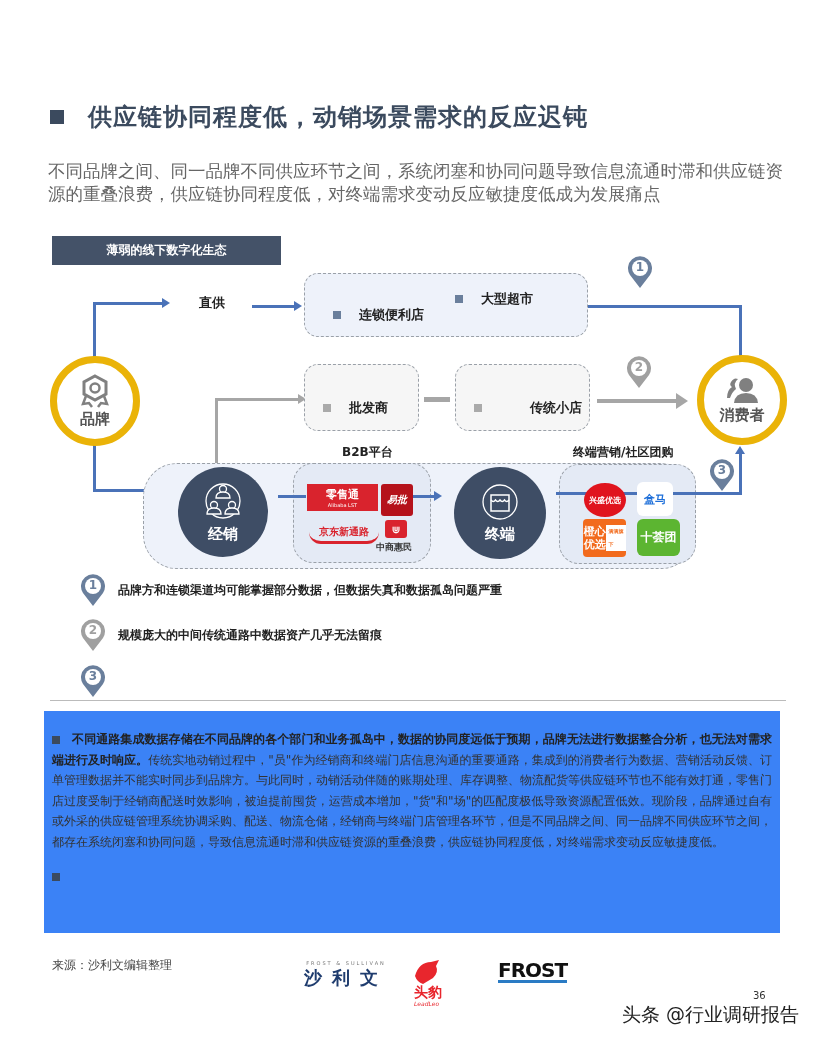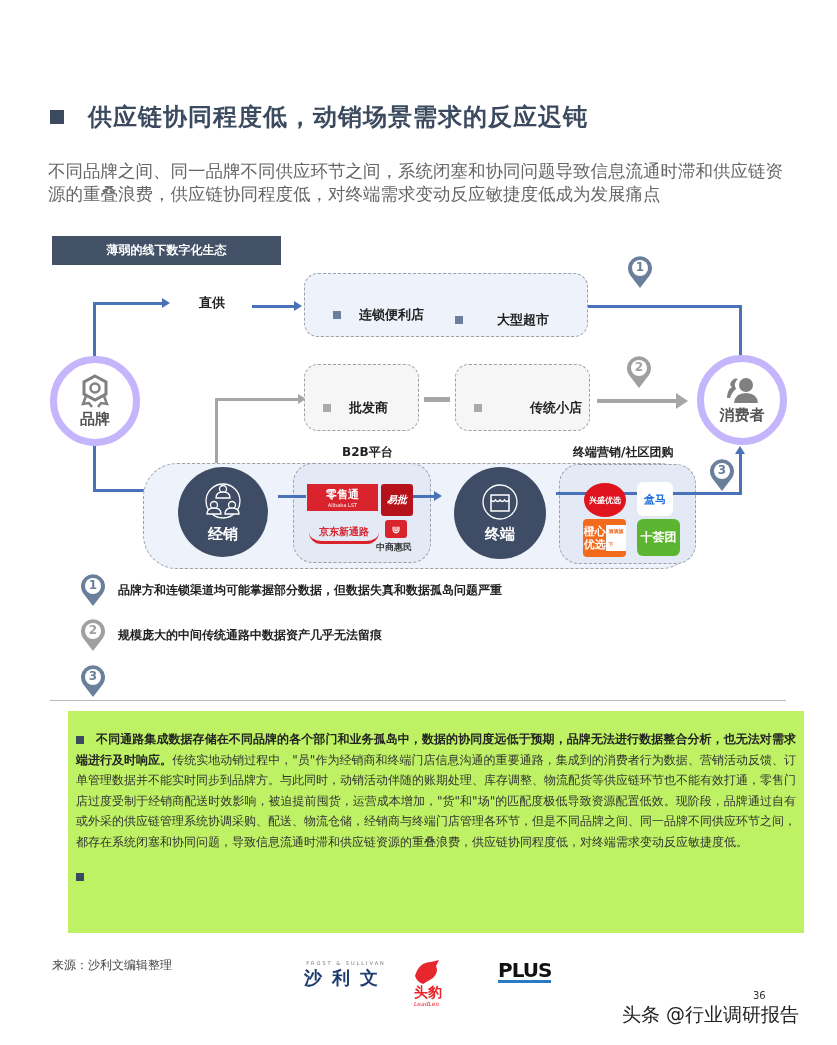--- a/index.html
+++ b/index.html
@@ -19,21 +19,21 @@
   .label-bold { font-size: 13px; font-weight: bold; color: #222; }
 
   .dash-box { position: absolute; border: 1.5px dashed #9aa0a8; border-radius: 14px; }
   .box-blue { background: #eef2fa; }
   .box-gray { background: #f6f6f6; }
   .box-item { position: absolute; display: flex; align-items: center; font-size: 13px; font-weight: bold; color: #222; margin-top: 8px; }
   .sq { width: 8px; height: 8px; margin-right: 18px; display: inline-block; }
   .sq-blue { background: #6a7f9c; }
   .sq-gray { background: #aaaaaa; }
 
-  .ring { position: absolute; border-radius: 50%; border: 7px solid #c4b5fd; background: #fff;
+  .ring { position: absolute; border-radius: 50%; border: 7px solid #eab308; background: #fff;
     display: flex; flex-direction: column; align-items: center; justify-content: center; }
   .ring-label { font-size: 15px; font-weight: bold; color: #555; margin-top: 2px; }
 
   .dark-circle { position: absolute; border-radius: 50%; background: #3e4d65; display: flex; flex-direction: column;
     align-items: center; justify-content: center; }
   .dark-label { color: #fff; font-size: 15px; font-weight: bold; margin-top: 4px; }
 
   .line { position: absolute; }
   .blue { background: #4a72b8; }
   .gray { background: #a6a6a6; }
@@ -41,21 +41,21 @@
   .pin { position: absolute; width: 26px; height: 34px; }
   .pin-num { position: absolute; left: 0; top: 2px; width: 26px; text-align: center; font-size: 12px; font-weight: bold; color: #6a7f9c; }
 
   .logo { position: absolute; display: flex; align-items: center; justify-content: center; color: #fff; font-weight: bold; }
 
   .note-row { position: absolute; left: 80px; display: flex; align-items: center; }
   .note-text { font-size: 12px; font-weight: bold; color: #222; margin-left: 12px; }
 
   .hr { position: absolute; left: 50px; top: 700px; width: 736px; height: 1px; background: #bbbbbb; }
 
-  .info-panel { position: absolute; left: 68px; top: 711px; width: 736px; height: 222px; background: #bef264; padding: 18px 8px 0 8px; }
+  .info-panel { position: absolute; left: 44px; top: 711px; width: 736px; height: 222px; background: #3b82f6; padding: 18px 8px 0 8px; }
   .para { font-size: 12px; line-height: 20.5px; color: #333; text-align: justify; }
   .para b { color: #222; }
   .para .bsq { display: inline-block; width: 8px; height: 8px; background: #3b4a5e; margin-right: 12px; vertical-align: middle; }
   .para + .para { margin-top: 14px; }
 
   .source { position: absolute; left: 52px; top: 957px; font-size: 12px; color: #444; }
   .page-num { position: absolute; left: 753px; top: 990px; font-size: 10px; color: #333; }
   .watermark { position: absolute; left: 622px; top: 1002px; font-size: 19px; color: #222; }
 </style>
 </head>
@@ -87,21 +87,21 @@
 <div class="abs" style="left:298px;top:394px;width:0;height:0;border-left:8px solid #a6a6a6;border-top:5px solid transparent;border-bottom:5px solid transparent;"></div>
 <div class="line gray" style="left:424px;top:397px;width:26px;height:5px;"></div>
 <div class="line gray" style="left:597px;top:399px;width:80px;height:4px;"></div>
 <div class="abs" style="left:676px;top:393px;width:0;height:0;border-left:12px solid #a6a6a6;border-top:8px solid transparent;border-bottom:8px solid transparent;"></div>
 
 <div class="dash-box box-blue" style="left:304px;top:273px;width:284px;height:64px;">
   <div class="box-item" style="left:28px;top:24px;">
     <span class="sq sq-blue"></span>
     <span>连锁便利店</span>
   </div>
-  <div class="box-item" style="left:150px;top:29px;gap:16px;">
+  <div class="box-item" style="left:150px;top:8px;">
     <span class="sq sq-blue"></span>
     <span>大型超市</span>
   </div>
 </div>
 
 <div class="dash-box box-gray" style="left:304px;top:364px;width:115px;height:67px;">
   <div class="box-item" style="left:18px;top:26px;">
     <span class="sq sq-gray"></span>
     <span>批发商</span>
   </div>
@@ -259,16 +259,16 @@
 </div>
 <div class="abs" style="left:412px;top:958px;display:flex;align-items:center;flex-direction:column;">
   <svg width="28" height="28" viewBox="0 0 28 28">
     <path d="M2 18 q4 -14 16 -14 l8 -2 l-3 6 q3 6 -3 12 l-10 6 q-6 -2 -8 -8z" fill="#e8262d"></path>
   </svg>
   <div style="margin-left:2px;line-height:12px;">
     <div style="font-size:14px;font-weight:bold;color:#e8262d;">头豹</div>
     <div style="font-size:6px;color:#e8262d;font-style:italic;">LeadLeo</div>
   </div>
 </div>
-<div class="abs" style="left:498px;top:960px;font-size:20px;font-weight:bold;color:#111;letter-spacing:-1px;border-bottom:3px solid #2a7bc4;line-height:20px;">PLUS</div>
+<div class="abs" style="left:498px;top:960px;font-size:20px;font-weight:bold;color:#111;letter-spacing:-1px;border-bottom:3px solid #2a7bc4;line-height:20px;">FROST</div>
 
 <div class="page-num">36</div>
 <div class="watermark">头条 @行业调研报告</div>
 
 </body></html>

